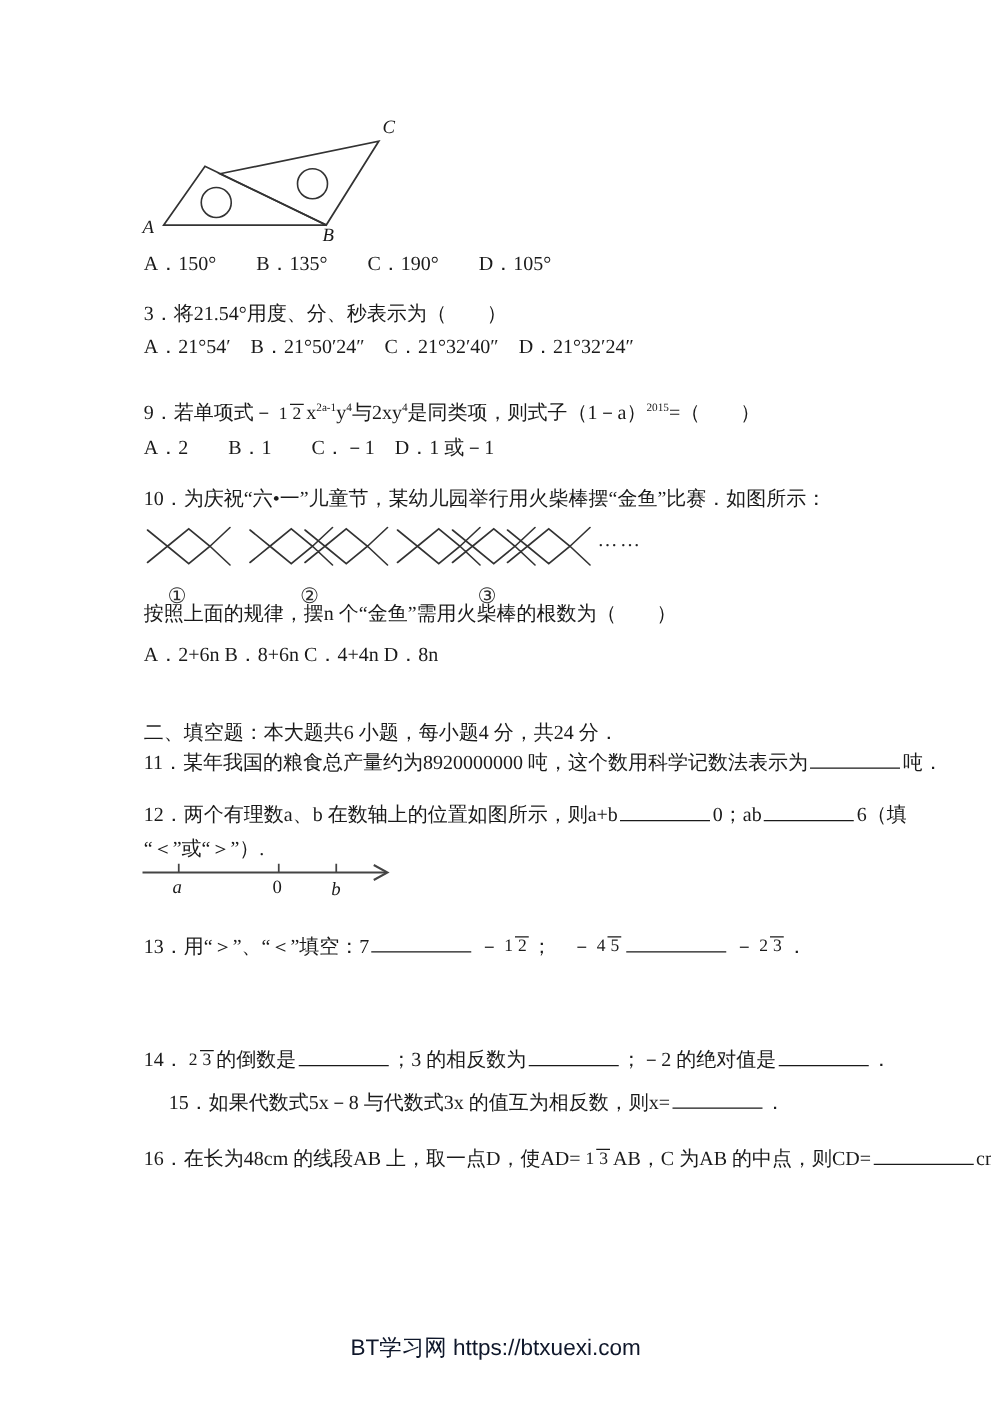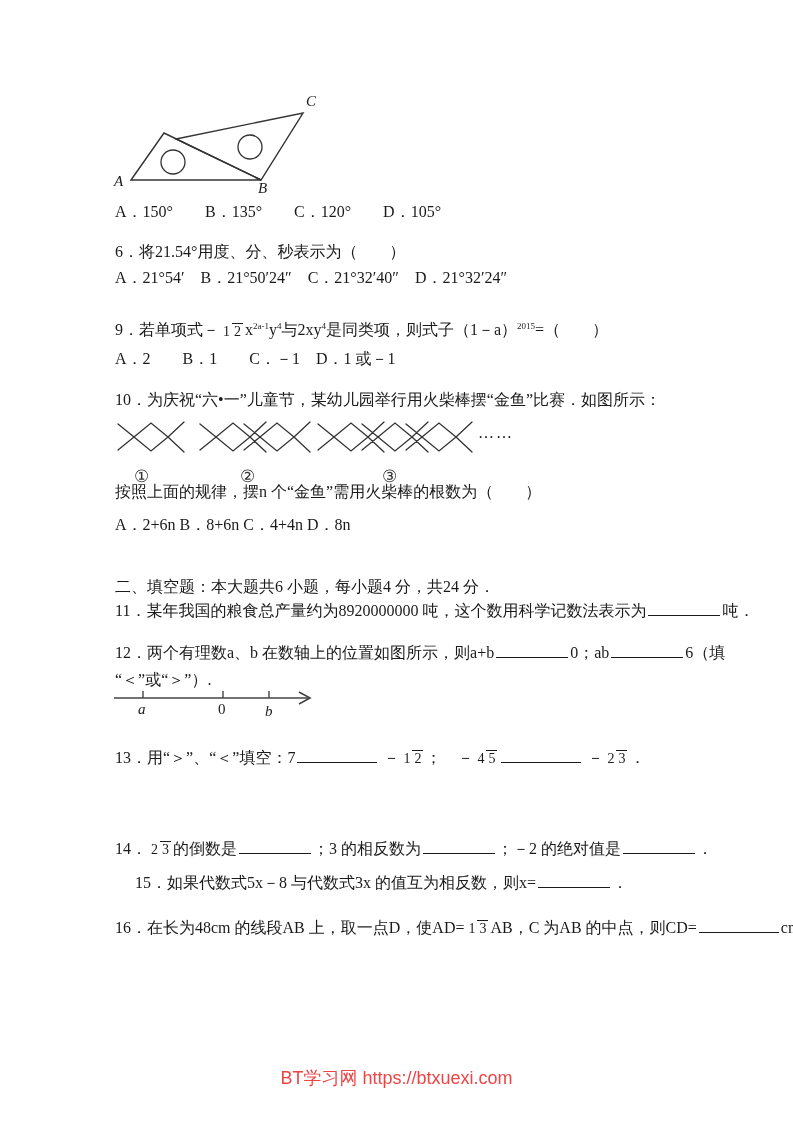--- a/index.html
+++ b/index.html
@@ -13,41 +13,41 @@
   .w72{width:72px;} .w80{width:80px;}
   .frac{display:inline-block;text-align:right;vertical-align:middle;font-size:14px;line-height:1.15;margin:0 2px;}
   .frac .den{border-top:1px solid #1a1a1a;padding:0 2px;}
   .frac .num{padding:0 2px;}
   sup{font-size:9px;}
   .figlabel{position:absolute;font-size:17px;color:#333;}
   .dots{position:absolute;font-size:16px;letter-spacing:2px;color:#222;}
   .footer{
     position:absolute;top:1066px;left:0;width:793px;text-align:center;
     font-family:"Liberation Sans","DejaVu Sans",sans-serif;
-    font-size:18px;color:#ef4444;
+    font-size:18px;color:#0f172a;
   }
   svg{position:absolute;}
   .svgtext{font-family:"Liberation Serif","DejaVu Serif",serif;font-style:italic;font-size:15px;fill:#1a1a1a;}
 </style>
 </head>
 <body>
 
 <svg style="left:108px;top:90px;" width="235" height="110" viewBox="0 0 235 110">
   <polygon points="23,90 56,43 153,90" fill="none" stroke="#333" stroke-width="1.4"></polygon>
   <polygon points="68,49 195,23 153,90" fill="none" stroke="#333" stroke-width="1.4"></polygon>
   <circle cx="65" cy="72" r="12" fill="none" stroke="#333" stroke-width="1.3"></circle>
   <circle cx="142" cy="57" r="12" fill="none" stroke="#333" stroke-width="1.3"></circle>
   <text class="svgtext" x="6" y="96">A</text>
   <text class="svgtext" x="150" y="103">B</text>
   <text class="svgtext" x="198" y="16">C</text>
 </svg>
 
-<div class="row" style="top:199px;">A．150°　　B．135°　　C．120°　　D．105°</div>
+<div class="row" style="top:199px;">A．150°　　B．135°　　C．190°　　D．105°</div>
 
-<div class="row" style="top:239px;">6．将21.54°用度、分、秒表示为（　　）</div>
+<div class="row" style="top:239px;">3．将21.54°用度、分、秒表示为（　　）</div>
 <div class="row" style="top:265px;">A．21°54′　B．21°50′24″　C．21°32′40″　D．21°32′24″</div>
 
 <div class="row" style="top:313px;">
   <span>9．若单项式－</span><span class="frac"><span class="num">1</span><span class="den">2</span></span><span>x</span><sup>2a-1</sup><span>y</span><sup>4</sup><span>与2xy</span><sup>4</sup><span>是同类项，则式子（1－a）</span><sup>2015</sup><span>=（　　）</span>
 </div>
 <div class="row" style="top:346px;">A．2　　B．1　　C．－1　D．1 或－1</div>
 
 <div class="row" style="top:387px;">10．为庆祝“六•一”儿童节，某幼儿园举行用火柴棒摆“金鱼”比赛．如图所示：</div>
 
 <svg style="left:112px;top:410px;" width="380" height="55" viewBox="0 0 380 55">

